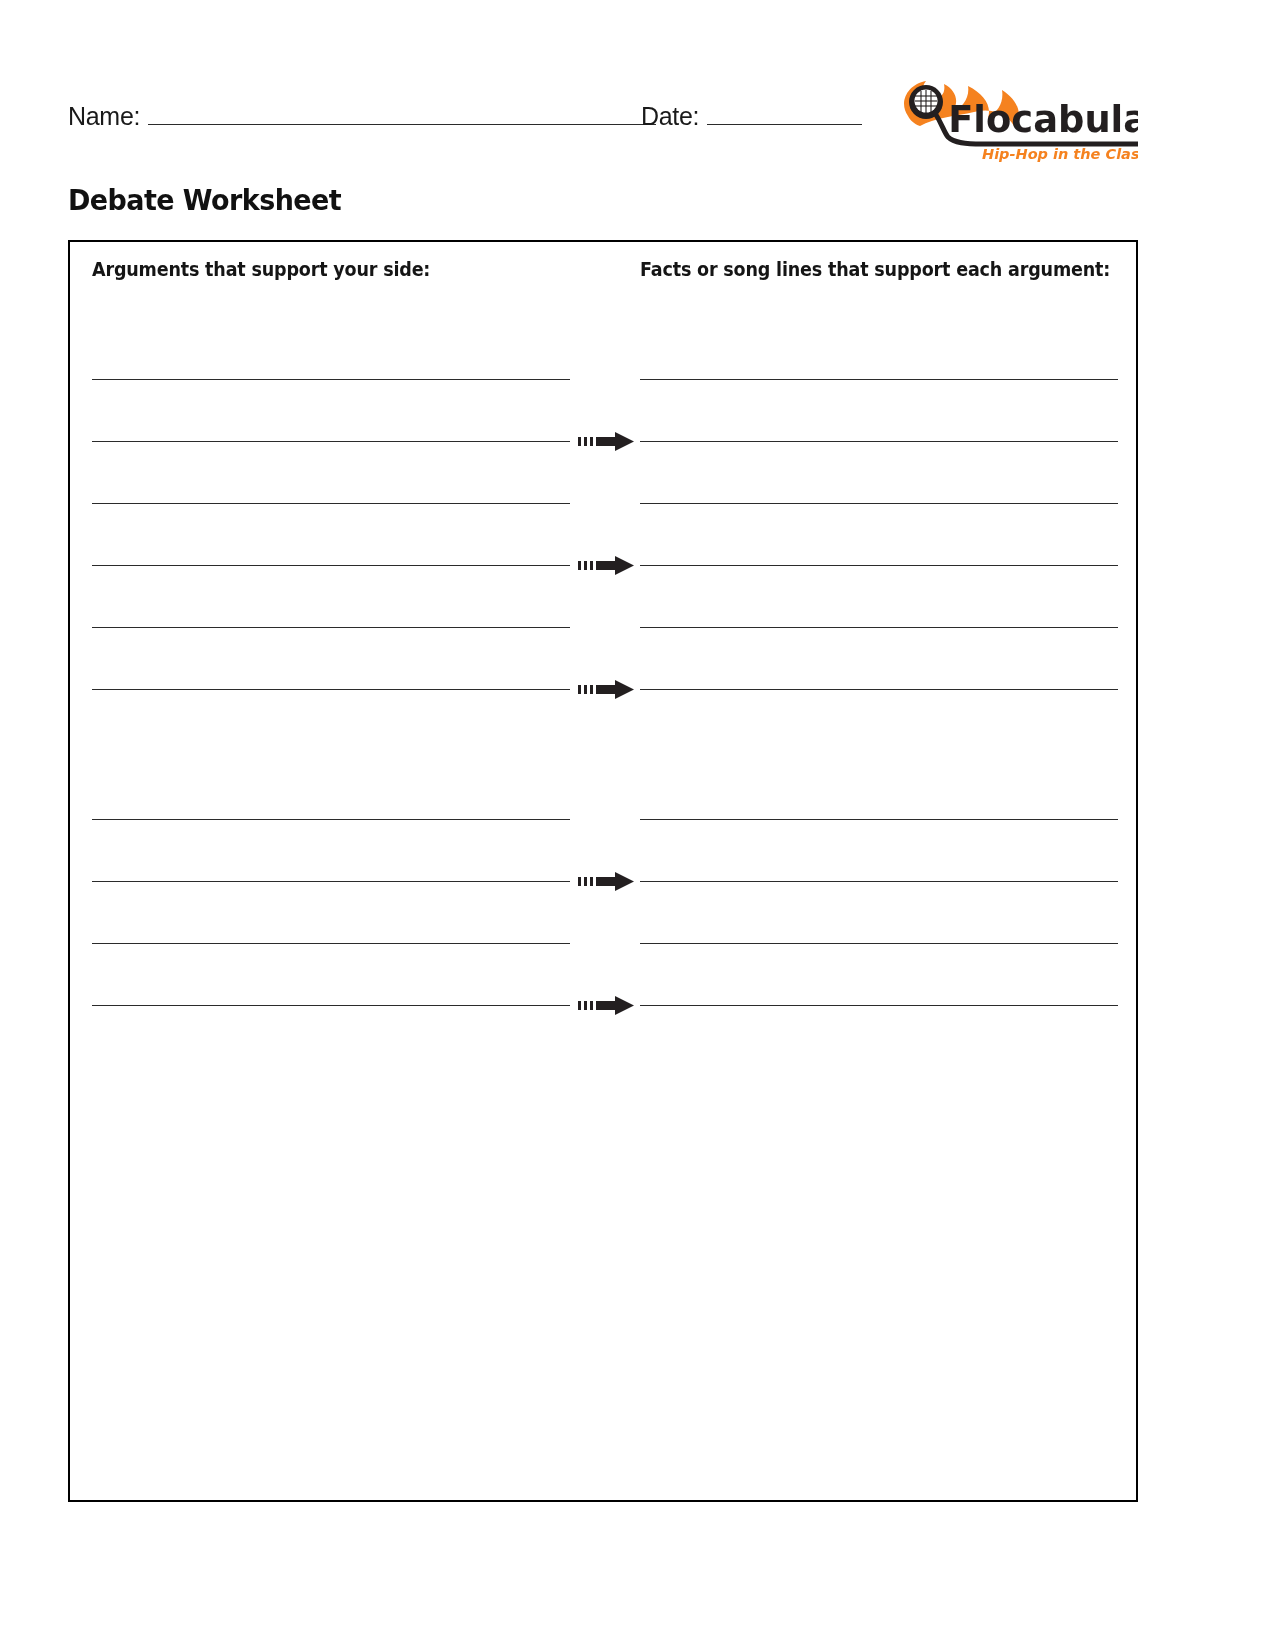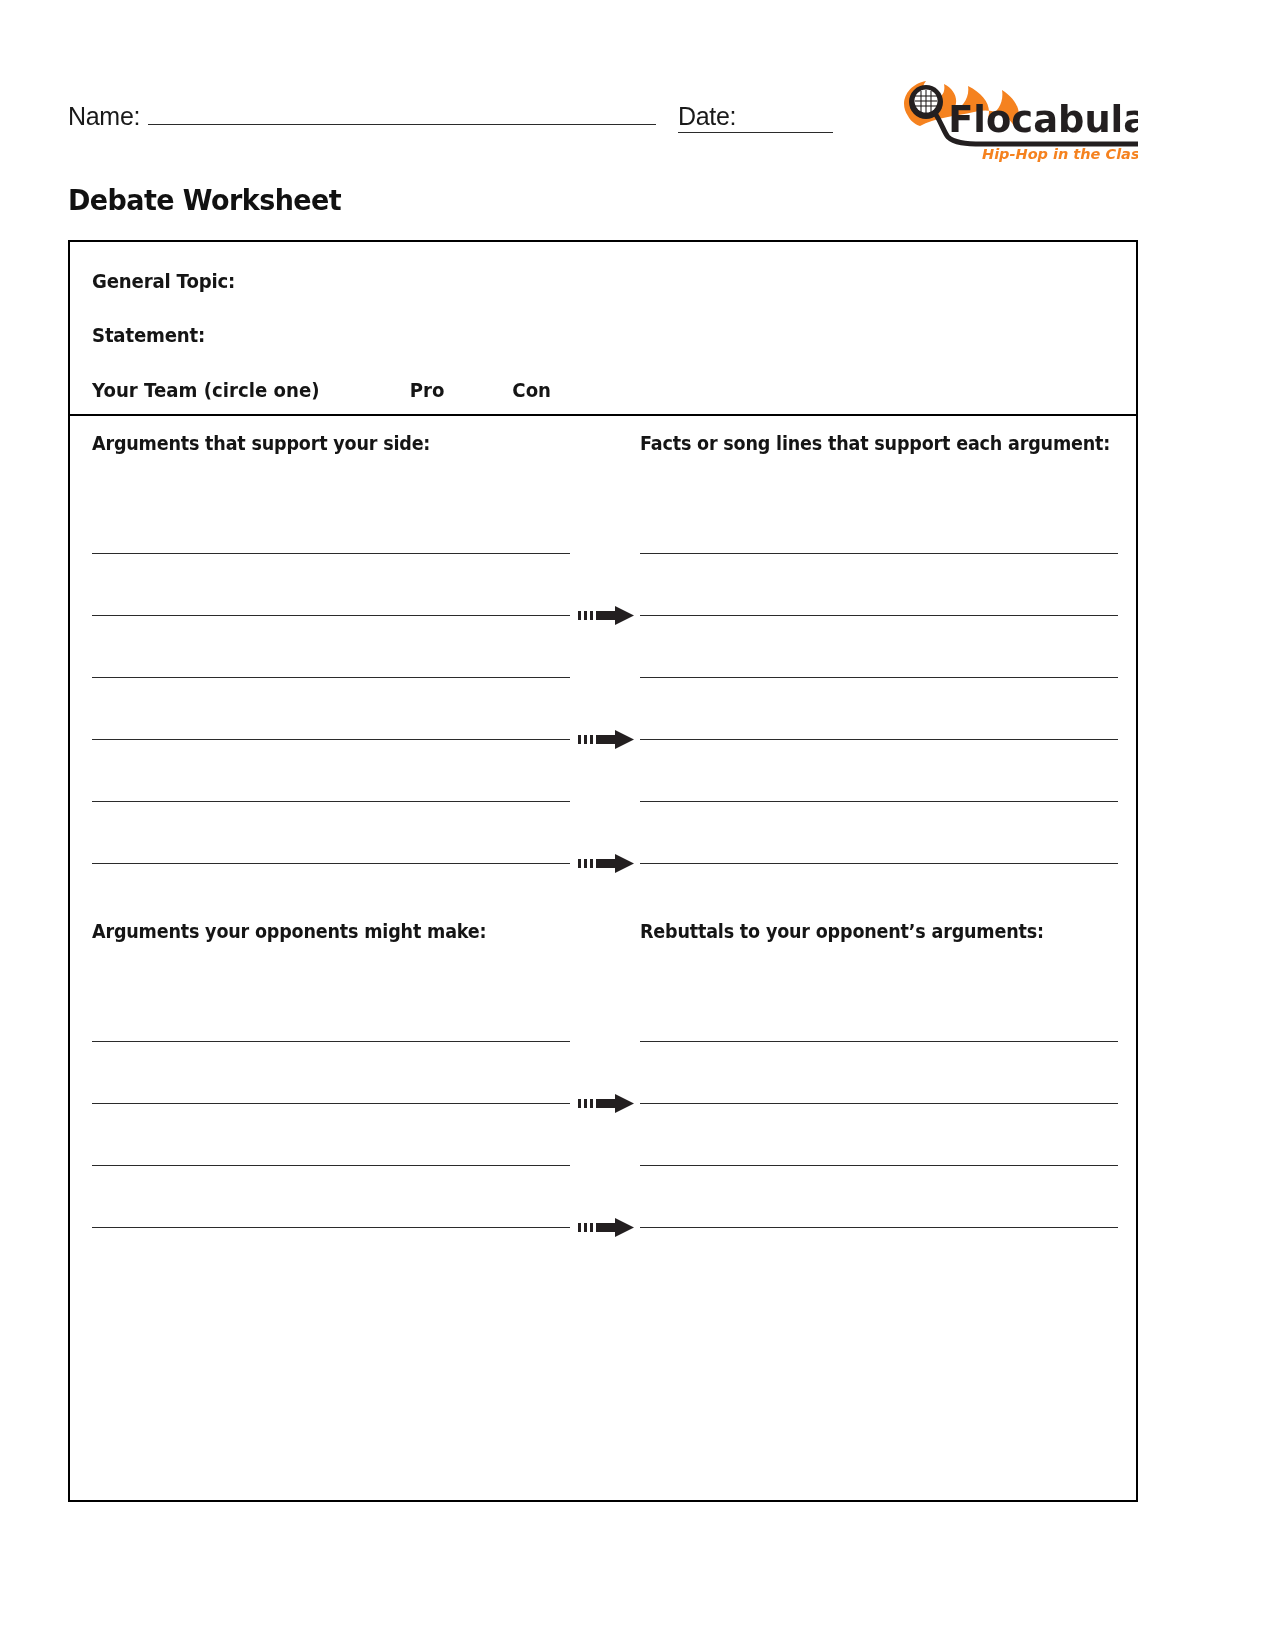--- a/index.html
+++ b/index.html
@@ -51,25 +51,24 @@
     display: inline-block;
     border-bottom: 1.4px solid #2b2b2b;
     margin-left: 8px;
     height: 1px;
   }
   .rule-name { width: 508px; }
   .rule-date { width: 155px; }
 
   .date-group {
     position: absolute;
-    left: 602px;
+    left: 573px;
     top: 14px;
     display: flex;
     align-items: baseline;
-    flex-direction: column;
   }
 
   
   .logo {
     position: absolute;
     right: 0;
     top: -16px;
     width: 248px;
     height: 92px;
   }
@@ -237,31 +236,20 @@
 
         <text x="92" y="87" font-family="DejaVu Sans, sans-serif" font-size="14.5" font-weight="700" font-style="italic" fill="#F5821F">Hip-Hop in the Classroom</text>
       </svg>
     </div>
   </div>
 
   <div class="worksheet-title">Debate Worksheet</div>
 
   <div class="sheet-box">
 
-    <div class="meta-block">
-      <div class="meta-line l1">General Topic:</div>
-      <div class="meta-line l2">Statement:</div>
-      <div class="team-row">
-        <span class="opt">Your Team (circle one)</span>
-        <span class="gap-a"></span>
-        <span class="opt">Pro</span>
-        <span class="gap-b"></span>
-        <span class="opt">Con</span>
-      </div>
-    </div>
 
     <div id="sections-host">
         <div class="section">
           <div class="section-heads">
             <div class="sec-head left">Arguments that support your side:</div>
             <div class="sec-head right">Facts or song lines that support each argument:</div>
           </div>
           <div class="spacer-sm"></div>
           <div class="lines-row">
             <span class="write-line left"></span>
@@ -310,24 +298,20 @@
                 <rect x="6" y="5" width="3" height="9" fill="#231F20"></rect>
                 <rect x="12" y="5" width="3" height="9" fill="#231F20"></rect>
                 <rect x="18" y="5" width="21" height="9" fill="#231F20"></rect>
                 <polygon points="37,0 56,9.5 37,19" fill="#231F20"></polygon>
               </svg>
             </span>
           </div>
           <div class="spacer-md"></div>
         </div>
         <div class="section">
-          <div class="section-heads">
-            <div class="sec-head left">Arguments your opponents might make:</div>
-            <div class="sec-head right">Rebuttals to your opponent’s arguments:</div>
-          </div>
           <div class="spacer-sm"></div>
           <div class="lines-row">
             <span class="write-line left"></span>
             <span class="write-line right"></span>
           </div>
           <div class="lines-row">
             <span class="write-line left"></span>
             <span class="write-line right"></span>
             <span class="arrow">
               <svg width="56" height="19" viewBox="0 0 56 19" xmlns="http://www.w3.org/2000/svg">

